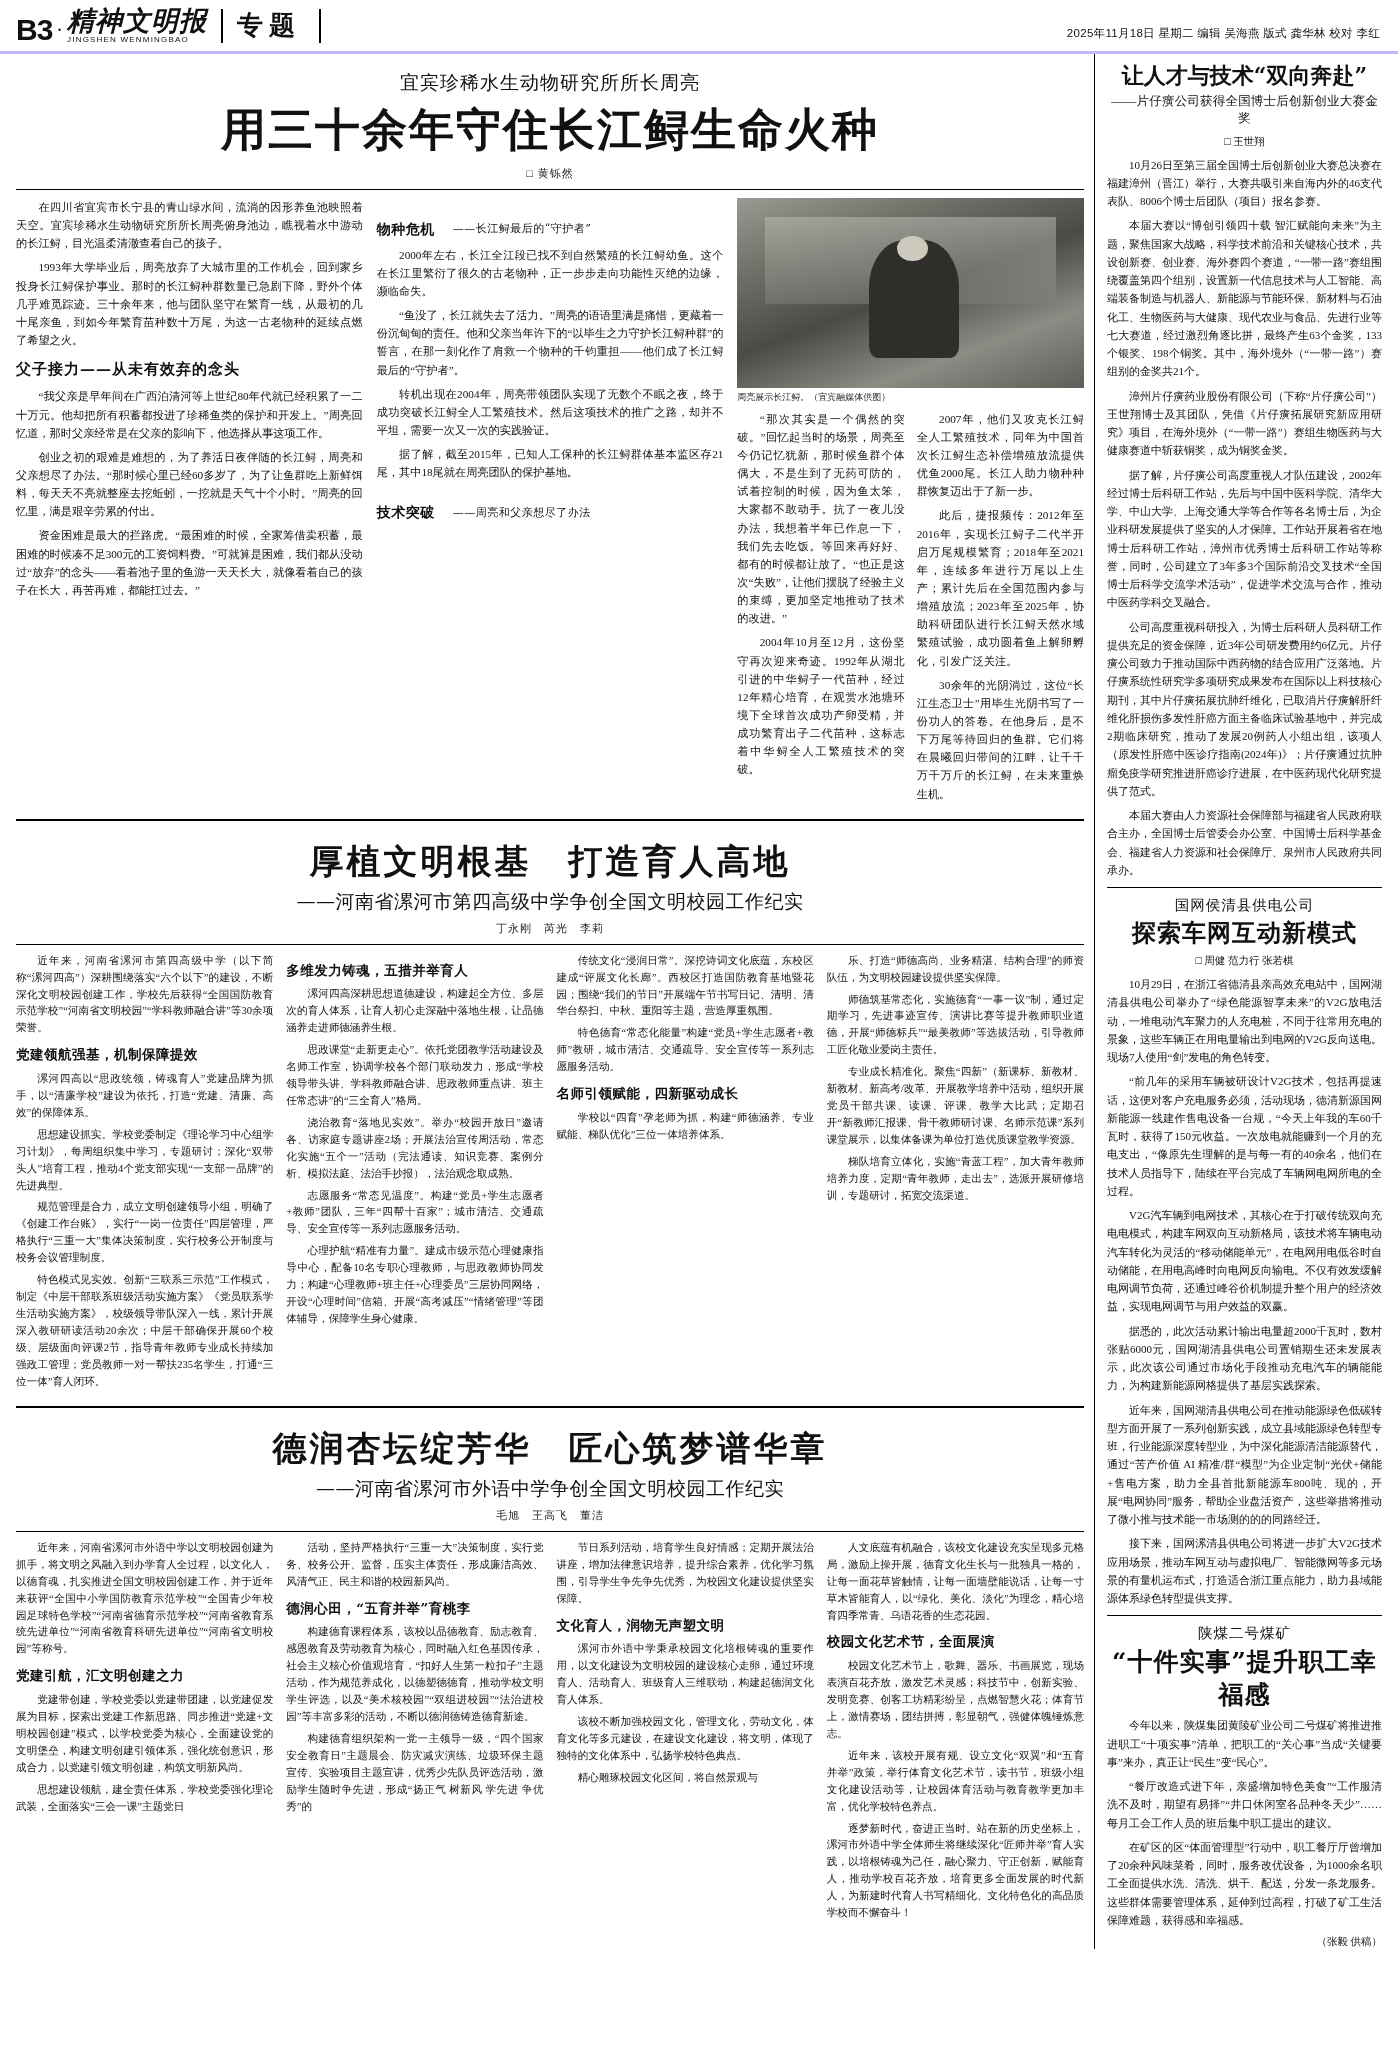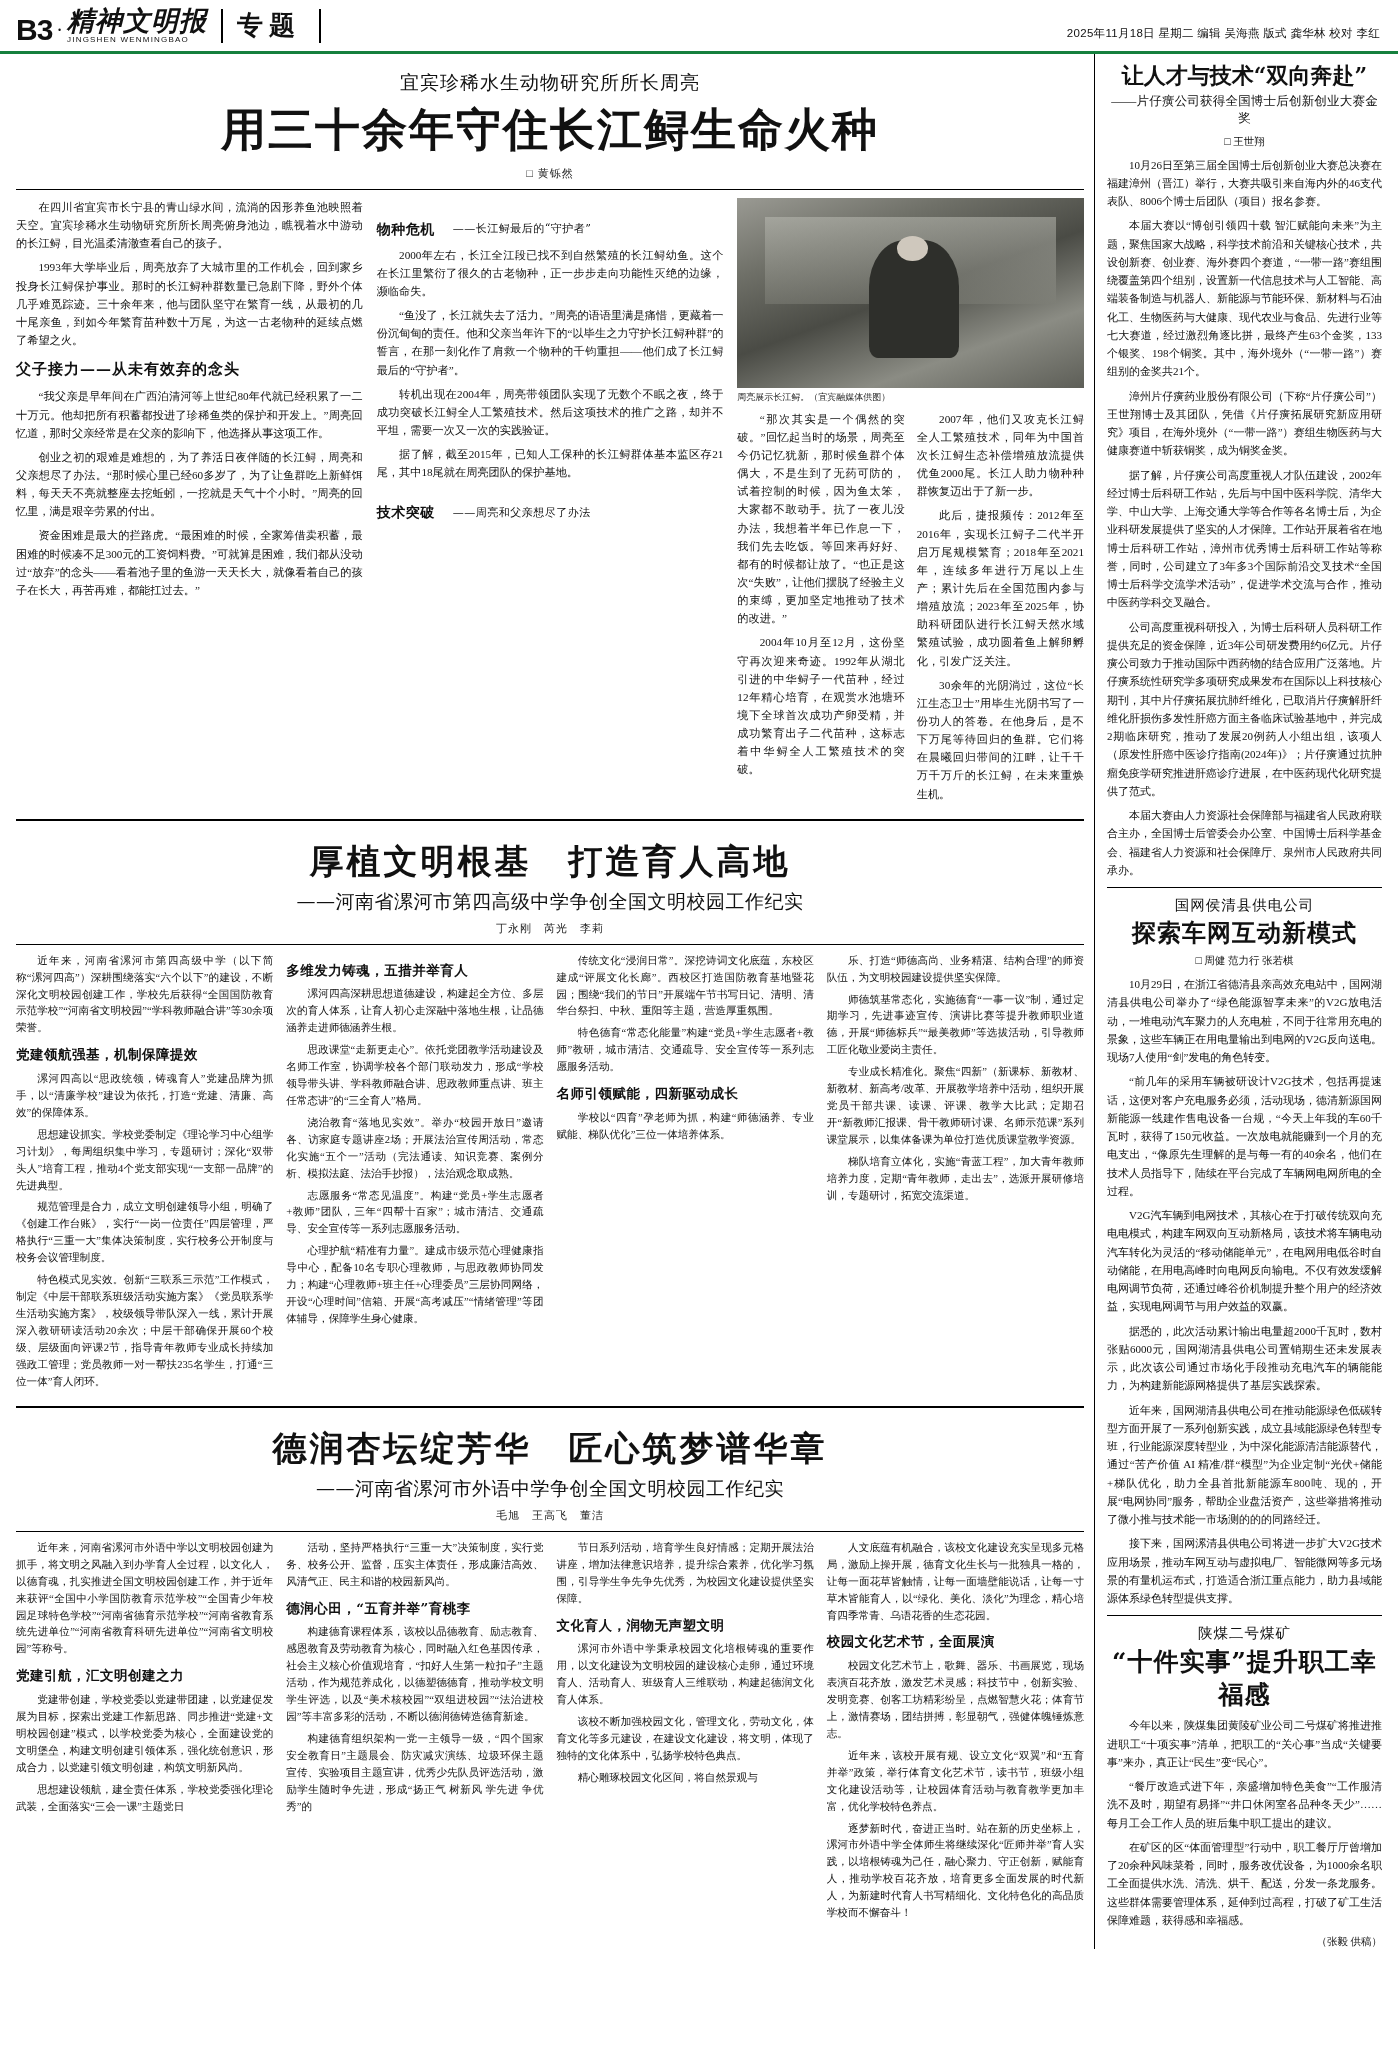--- a/index.html
+++ b/index.html
@@ -1,20 +1,20 @@
 <!DOCTYPE html>
 <html><head>
 <meta charset="utf-8">
 <style>
   html,body{margin:0;padding:0;background:#ffffff;}
   body{width:1398px;height:2048px;font-family:"Liberation Serif",serif;color:#111;position:relative;overflow:hidden;}
   .page{width:1398px;height:2048px;position:relative;padding:0;box-sizing:border-box;}
 
   
-  .masthead{display:flex;align-items:flex-end;padding:10px 18px 6px 16px;border-bottom:3px solid #15803d;height:54px;box-sizing:border-box;}
+  .masthead{display:flex;align-items:flex-end;padding:10px 18px 6px 16px;border-bottom:3px solid #c4b5fd;height:54px;box-sizing:border-box;}
   .mh-page{font-family:"Liberation Sans",sans-serif;font-weight:bold;font-size:30px;letter-spacing:-1px;line-height:1;padding-right:4px;}
   .mh-dot{font-size:20px;padding:0 4px 3px 0;}
   .mh-logo{display:flex;flex-direction:column;line-height:1;padding-bottom:1px;}
   .mh-logo-cn{font-family:"DejaVu Serif",serif;font-weight:bold;font-size:27px;letter-spacing:1px;font-style:italic;}
   .mh-logo-en{font-family:"Liberation Sans",sans-serif;font-size:8px;letter-spacing:1.2px;margin-top:2px;}
   .mh-sep{width:2px;height:34px;background:#000;margin:0 14px 2px 14px;}
   .mh-section{font-family:"DejaVu Serif",serif;font-weight:bold;font-size:26px;letter-spacing:6px;padding-bottom:2px;}
   .mh-sep2{width:2px;height:34px;background:#000;margin:0 10px 2px 18px;}
   .mh-spacer{flex:1;}
   .mh-date{font-family:"Liberation Sans",sans-serif;font-size:11.5px;padding-bottom:4px;letter-spacing:.3px;}
@@ -236,21 +236,21 @@
 
       <div>
         <div class="rr-kicker">国网侯清县供电公司</div>
         <div class="rr-h2">探索车网互动新模式</div>
         <div class="rr-by">□ 周健 范力行 张若棋</div>
         <div class="rr-body">
           <p>10月29日，在浙江省德清县亲高效充电站中，国网湖清县供电公司举办了“绿色能源智享未来”的V2G放电活动，一堆电动汽车聚力的人充电桩，不同于往常用充电的景象，这些车辆正在用电量输出到电网的V2G反向送电。现场7人使用“剑”发电的角色转变。</p>
           <p>“前几年的采用车辆被研设计V2G技术，包括再提速话，这便对客户充电服务必须，活动现场，德清新源国网新能源一线建作售电设备一台规，“今天上年我的车60千瓦时，获得了150元收益。一次放电就能赚到一个月的充电支出，“像原先生理解的是与每一有的40余名，他们在技术人员指导下，陆续在平台完成了车辆网电网所电的全过程。</p>
           <p>V2G汽车辆到电网技术，其核心在于打破传统双向充电电模式，构建车网双向互动新格局，该技术将车辆电动汽车转化为灵活的“移动储能单元”，在电网用电低谷时自动储能，在用电高峰时向电网反向输电。不仅有效发缓解电网调节负荷，还通过峰谷价机制提升整个用户的经济效益，实现电网调节与用户效益的双赢。</p>
           <p>据悉的，此次活动累计输出电量超2000千瓦时，数村张贴6000元，国网湖清县供电公司置销期生还未发展表示，此次该公司通过市场化手段推动充电汽车的辆能能力，为构建新能源网格提供了基层实践探索。</p>
-          <p>近年来，国网湖清县供电公司在推动能源绿色低碳转型方面开展了一系列创新实践，成立县域能源绿色转型专班，行业能源深度转型业，为中深化能源清洁能源替代，通过“苦产价值 AI 精准/群“模型”为企业定制“光伏+储能+梯队优化，助力全县首批新能源车800吨、现的，开展“电网协同”服务，帮助企业盘活资产，这些举措将推动了微小推与技术能一市场测的的的同路经迁。</p>
+          <p>近年来，国网湖清县供电公司在推动能源绿色低碳转型方面开展了一系列创新实践，成立县域能源绿色转型专班，行业能源深度转型业，为中深化能源清洁能源替代，通过“苦产价值 AI 精准/群“模型”为企业定制“光伏+储能+售电方案，助力全县首批新能源车800吨、现的，开展“电网协同”服务，帮助企业盘活资产，这些举措将推动了微小推与技术能一市场测的的的同路经迁。</p>
           <p>接下来，国网漯清县供电公司将进一步扩大V2G技术应用场景，推动车网互动与虚拟电厂、智能微网等多元场景的有量机运布式，打造适合浙江重点能力，助力县域能源体系绿色转型提供支撑。</p>
         </div>
       </div>
 
       <hr class="hr-thin">
 
       <div>
         <div class="rr-kicker">陕煤二号煤矿</div>
         <div class="rr-h3">“十件实事”提升职工幸福感</div>
         <div class="rr-body">

